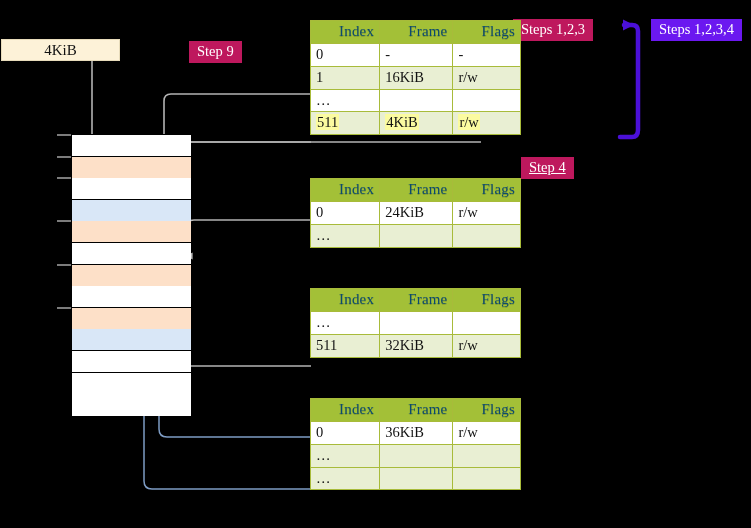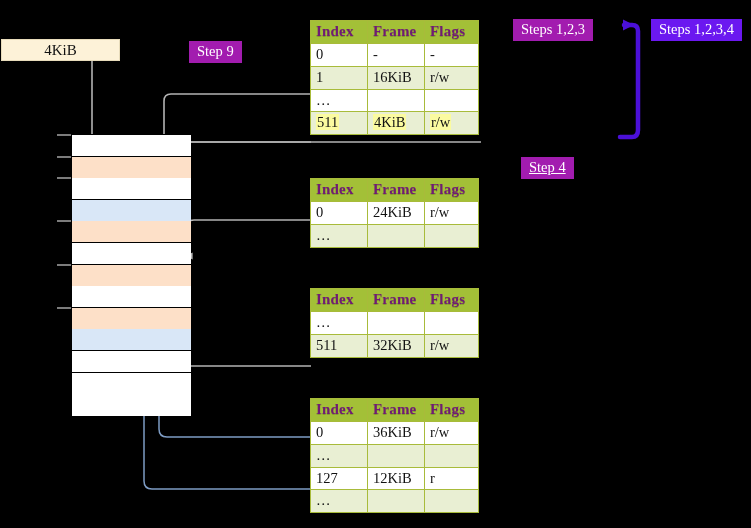--- a/index.html
+++ b/index.html
@@ -41,25 +41,26 @@
     text-align: left;
     vertical-align: middle;
     white-space: nowrap;
     font-weight: normal;
     color: #111111;
     height: 19px;
     box-sizing: border-box;
   }
   .ptable th {
     background: #a3c037;
-    color: #701a75;
-    font-weight: bold;
+    color: #0c4a6e;
+    font-weight: normal;
     font-size: 15px;
     letter-spacing: .2px;
     text-shadow: 0 1px 0 rgba(0,0,0,.18);
+    padding-left: 28px;
   }
   .ptable tr.alt td { background: #e9efd3; }
   .ptable tr.plain td { background: #ffffff; }
   .col-index { width: 57px; }
   .col-frame { width: 57px; }
   .col-flags { width: 54px; }
   .hl { background: #fbfba0; padding: 0 1px; }
   .ell { letter-spacing: 1px; }
 
   
@@ -113,21 +114,21 @@
   }
   .badge {
     position: absolute;
     color: #ffffff;
     font-size: 14.5px;
     padding: 2px 8px 3px 8px;
     box-sizing: border-box;
     white-space: nowrap;
     line-height: 1.15;
   }
-  .badge.red   { background: #a21caf; }
+  .badge.red   { background: #be185d; }
   .badge.violet{ background: #6b18f0; }
   #badge-step0 { left: 189px; top: 41px; }
   #badge-step4 { left: 521px; top: 157px; text-decoration: underline; }
   #badge-s123  { left: 513px; top: 19px; }
   #badge-s1234 { left: 651px; top: 19px; text-align: center; }
 </style>
 </head>
 <body>
 
 <div id="stage">
@@ -304,25 +305,20 @@
         <tr class="plain">
           <td class="col-index">0</td>
           <td class="col-frame">36KiB</td>
           <td class="col-flags">r/w</td>
         </tr>
         <tr class="alt">
           <td class="col-index"><span class="ell">…</span></td>
           <td class="col-frame">&nbsp;</td>
           <td class="col-flags">&nbsp;</td>
         </tr>
-        <tr class="plain">
-          <td class="col-index">127</td>
-          <td class="col-frame">12KiB</td>
-          <td class="col-flags">r</td>
-        </tr>
         <tr class="alt">
           <td class="col-index"><span class="ell">…</span></td>
           <td class="col-frame">&nbsp;</td>
           <td class="col-flags">&nbsp;</td>
         </tr>
       </tbody>
     </table>
 
 </div>
 

